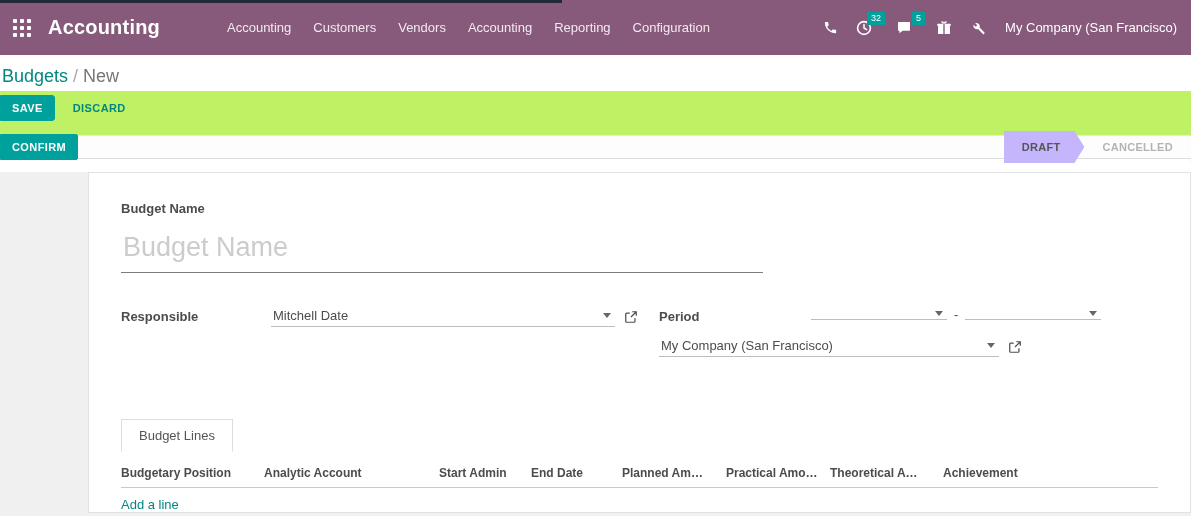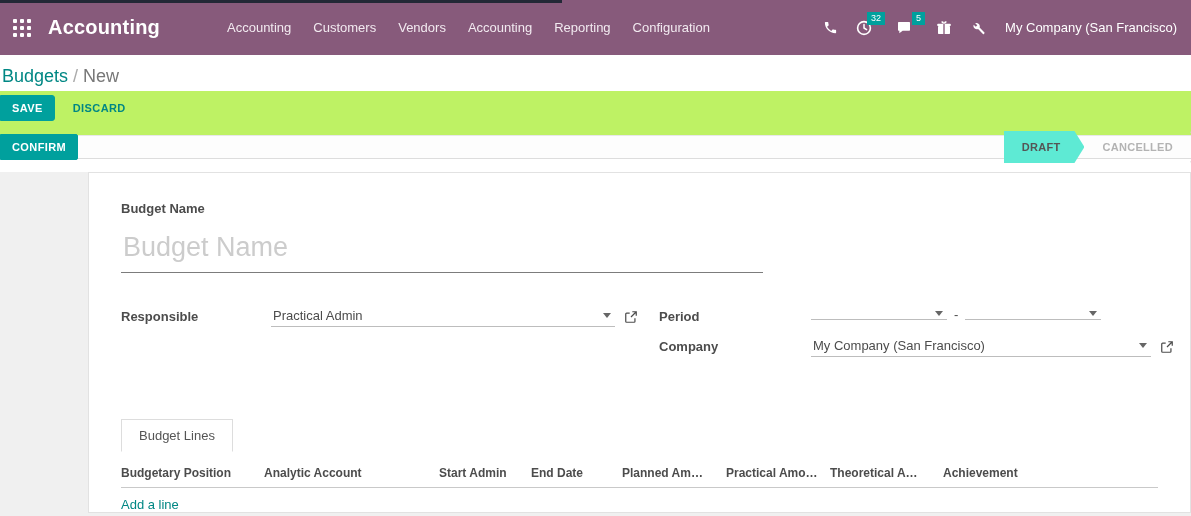--- a/index.html
+++ b/index.html
@@ -36,21 +36,21 @@
               letter-spacing:.4px; margin-left:18px; cursor:pointer; }
 
   
   .statusbar { height:24px; background:#fdfdfd; border-top:1px solid #e8e8e8; border-bottom:1px solid #ddd;
                display:flex; align-items:center; justify-content:space-between; }
   .statusbar .confirm-wrap { display:flex; align-items:center; }
   .statusbar .btn-primary { border-radius:0 2px 2px 0; }
   .status-steps { display:flex; align-items:stretch; height:32px; overflow:hidden; }
   .status-step { font-size:11px; font-weight:bold; letter-spacing:.3px; line-height:32px; padding:0 18px;
                  color:#b3b3b3; cursor:pointer; white-space:nowrap; }
-  .status-step.active { background:#5eead4; color:#555;
+  .status-step.active { background:#c4b5fd; color:#555;
                  clip-path:polygon(0 0, calc(100% - 10px) 0, 100% 50%, calc(100% - 10px) 100%, 0 100%);
                  padding-right:24px; }
   .chev { width:22px; height:22px; border-top:1px solid #d5d5d5; border-right:1px solid #d5d5d5;
           transform:rotate(45deg); margin:5px -11px 0 -11px; flex:none; }
 
   
   .content { height:calc(516px - 55px - 38px - 36px - 33px); background:#f0f0f0; }
   .sheet { margin-left:88px; margin-top:13px; height:calc(100% - 13px); background:#fff;
            border:1px solid #e2e2e2; padding:28px 32px; }
 
@@ -188,21 +188,21 @@
     <div class="field-label big-name-label">Budget Name</div>
     <input class="big-name-input" type="text" placeholder="Budget Name" style="">
 
     <div class="form-groups">
 
       <div class="group-left">
         <div class="form-row">
           <div class="field-label">Responsible</div>
           <div class="m2o-field">
             <span class="m2o-box resp-box">
-              <span class="m2o-value">Practical Admin</span>
+              <span class="m2o-value">Mitchell Date</span>
               <span class="caret"></span>
             </span>
             <span class="ext-link">
               <svg width="14" height="14" viewBox="0 0 16 16">
                   <path fill="none" stroke="#4c4c4c" stroke-width="1.4" d="M6.5 3.5H3a1 1 0 0 0-1 1V13a1 1 0 0 0 1 1h8.5a1 1 0 0 0 1-1V9.5"></path>
                   <path fill="none" stroke="#4c4c4c" stroke-width="1.4" d="M9.5 2H14v4.5M14 2L8 8"></path>
                 </svg>
             </span>
           </div>
         </div>
@@ -217,21 +217,20 @@
               <span class="caret"></span>
             </span>
             <span class="period-sep">-</span>
             <span class="m2o-box period-box">
               <span class="m2o-value"></span>
               <span class="caret"></span>
             </span>
           </div>
         </div>
         <div class="form-row">
-          <div class="field-label">Company</div>
           <div class="m2o-field">
             <span class="m2o-box company-box">
               <span class="m2o-value">My Company (San Francisco)</span>
               <span class="caret"></span>
             </span>
             <span class="ext-link">
               <svg width="14" height="14" viewBox="0 0 16 16">
                   <path fill="none" stroke="#4c4c4c" stroke-width="1.4" d="M6.5 3.5H3a1 1 0 0 0-1 1V13a1 1 0 0 0 1 1h8.5a1 1 0 0 0 1-1V9.5"></path>
                   <path fill="none" stroke="#4c4c4c" stroke-width="1.4" d="M9.5 2H14v4.5M14 2L8 8"></path>
                 </svg>

